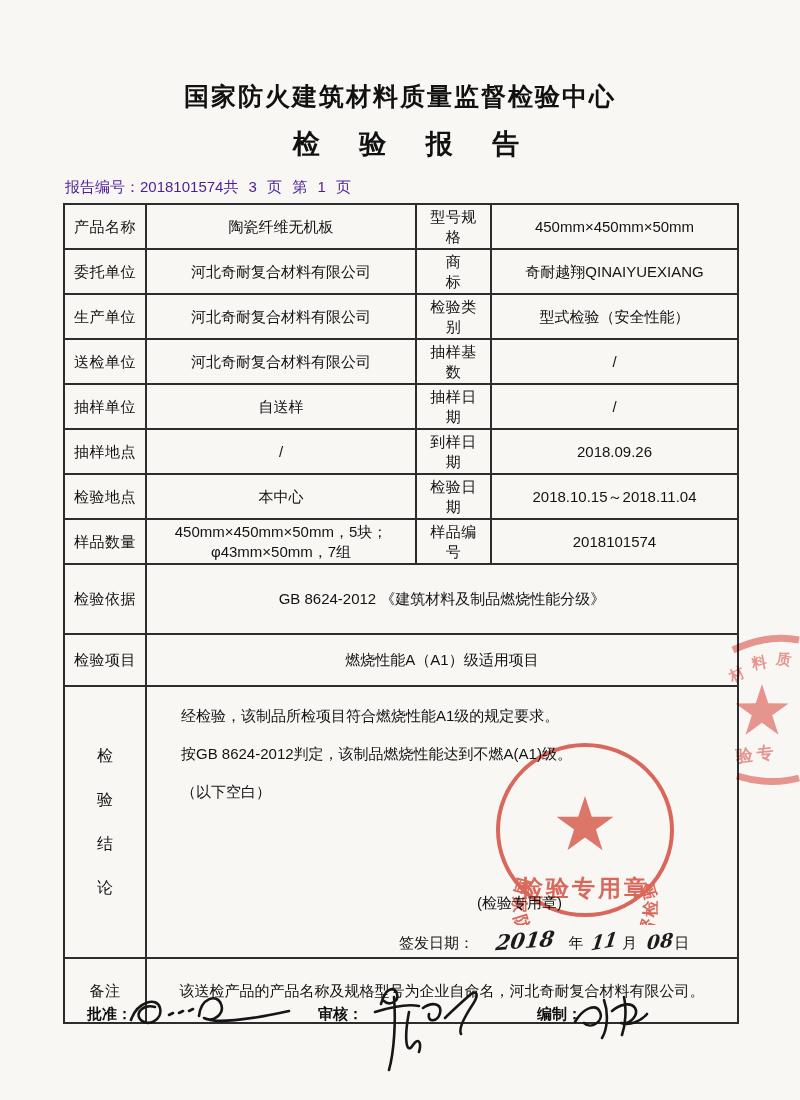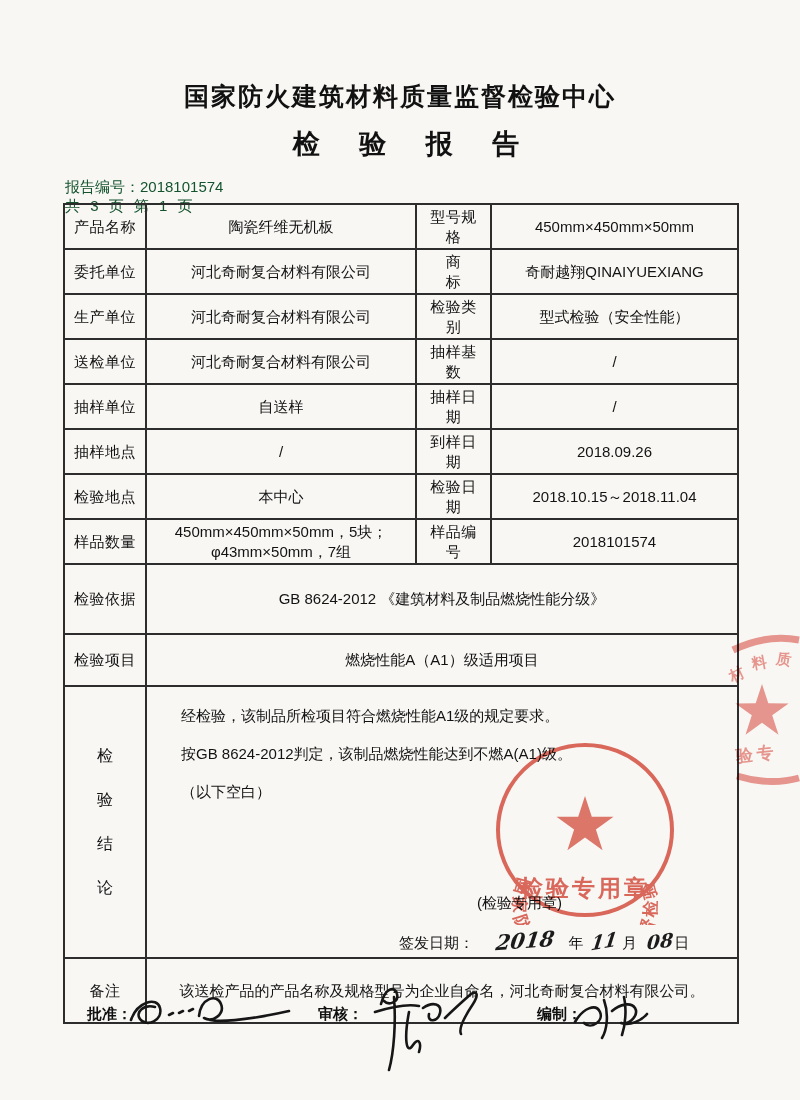--- a/index.html
+++ b/index.html
@@ -14,21 +14,21 @@
     position:absolute;top:80px;left:0;width:100%;
     text-align:center;font-size:25px;font-weight:bold;letter-spacing:2px;color:#111;
   }
   .doc-subtitle{
     position:absolute;top:126px;left:6px;width:100%;
     text-align:center;font-size:27px;font-weight:bold;letter-spacing:16px;color:#111;
     padding-left:16px;box-sizing:border-box;
   }
   .report-line{
     position:absolute;top:178px;left:65px;width:672px;
-    display:flex;justify-content:flex-start;font-size:15px;color:#14532d;flex-direction:column;
+    display:flex;justify-content:flex-start;font-size:15px;color:#4c1d95;
   }
   .report-line .pages{letter-spacing:3px;}
   
   table.main{
     position:absolute;left:63px;top:203px;width:674px;
     border-collapse:collapse;table-layout:fixed;
   }
   table.main td{
     border:2px solid #2d2d2d;font-size:15px;color:#131313;
     vertical-align:middle;padding:2px 6px;line-height:1.3;

